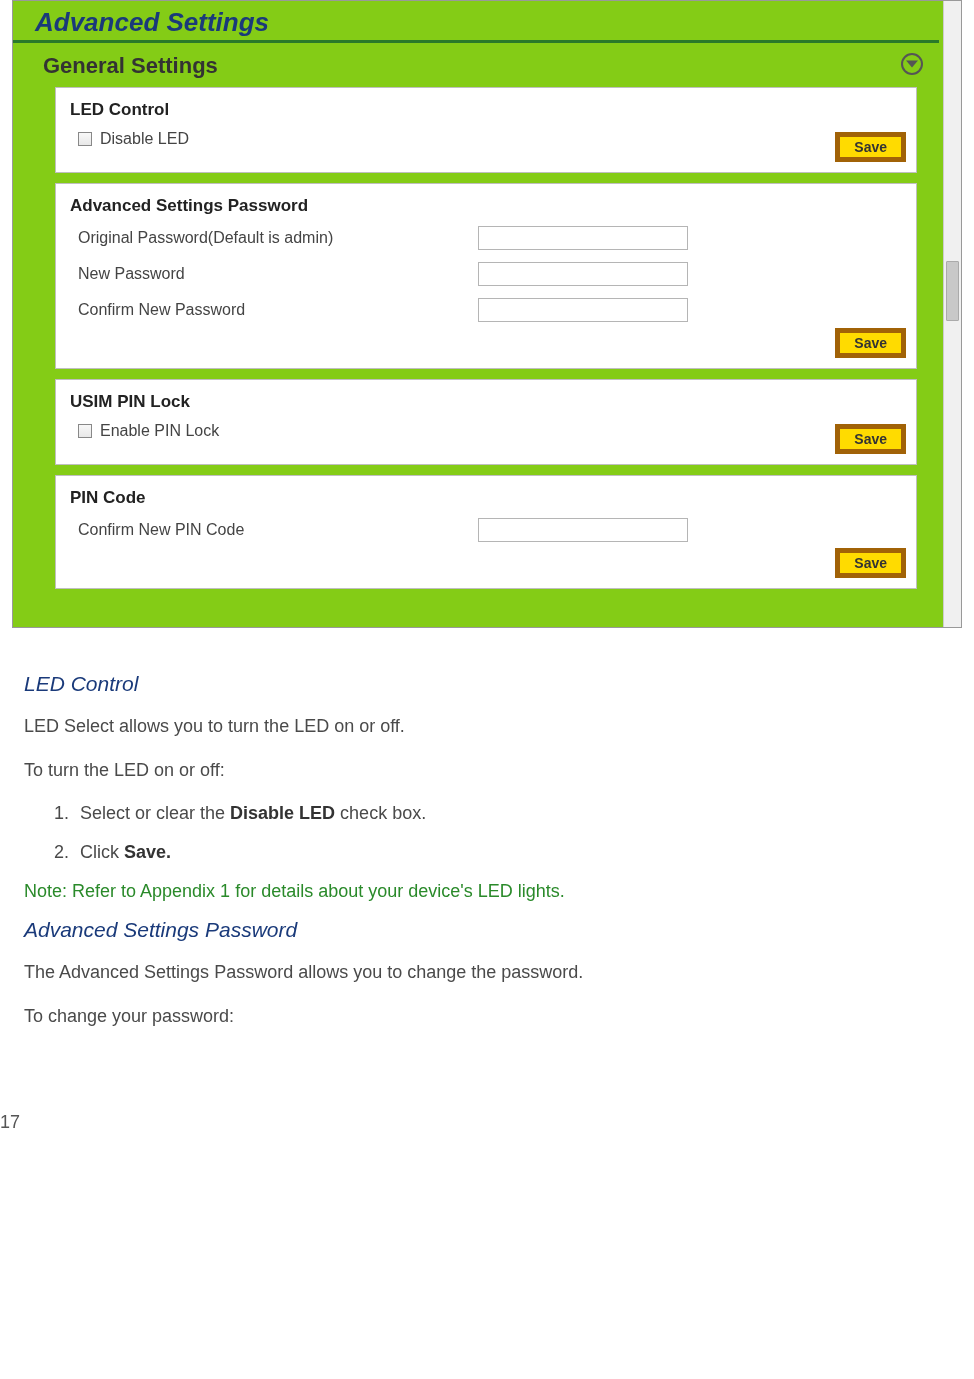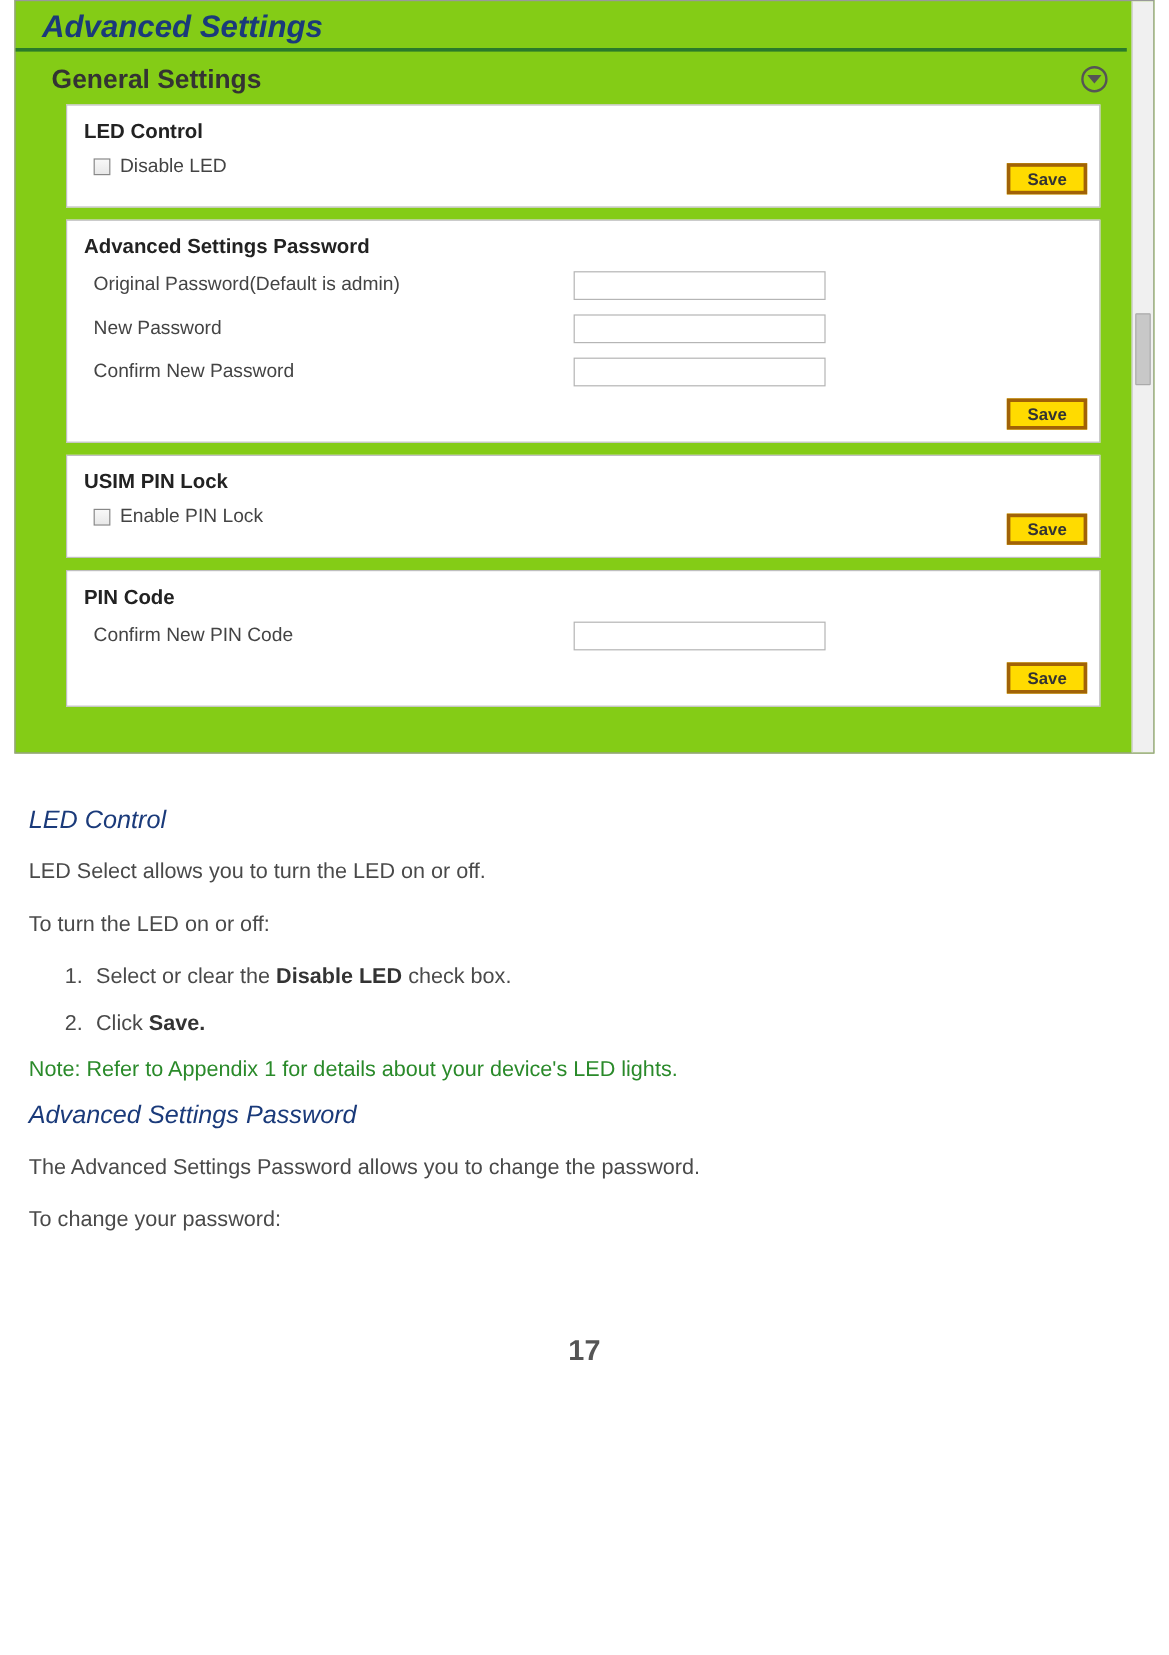--- a/index.html
+++ b/index.html
@@ -42,21 +42,21 @@
       font-weight: bold;
       font-style: italic;
       color: #1a3a7a;
       padding: 2px 0 2px 22px;
       border-bottom: 3px solid #2a7a2a;
       margin-right: 4px;
     }
     .section-header {
       display: flex;
       justify-content: space-between;
-      align-items: center;
+      align-items: flex-start;
       padding: 10px 20px 8px 30px;
     }
     .section-title {
       font-size: 22px;
       font-weight: bold;
       color: #333;
     }
     .collapse-icon {
       width: 22px; height: 22px;
       border: 2px solid #555;
@@ -110,21 +110,21 @@
       width: 210px;
       height: 24px;
       border: 1px solid #b5b5b5;
       background: #fff;
     }
     .save-btn {
       position: absolute;
       right: 10px;
       bottom: 10px;
       background: #ffdb00;
-      border: 3px solid #a16207;
+      border: 5px solid #a16207;
       font-size: 14px;
       font-weight: bold;
       color: #333;
       padding: 2px 14px;
       cursor: pointer;
       font-family: Arial, sans-serif;
     }
     .panel.compact .panel-body { padding-bottom: 24px; }
 
     .doc {
@@ -151,25 +151,23 @@
       color: #4a4a4a;
       margin-bottom: 18px;
       padding-left: 6px;
     }
     .doc li b { color: #333; }
     .note-line {
       color: #2a8a2a;
       font-size: 18px;
     }
     .page-number {
-      text-align: center;
-      font-size: 24px;
+      font-size: 18px;
       color: #555;
       padding: 24px 0 10px 0;
-      font-weight: bold;
     }
   </style>
 </head>
 <body>
 
 <div class="screenshot-frame">
   <div class="scrollbar">
     <div class="scrollbar-thumb"></div>
   </div>
   <div class="screenshot-inner">

